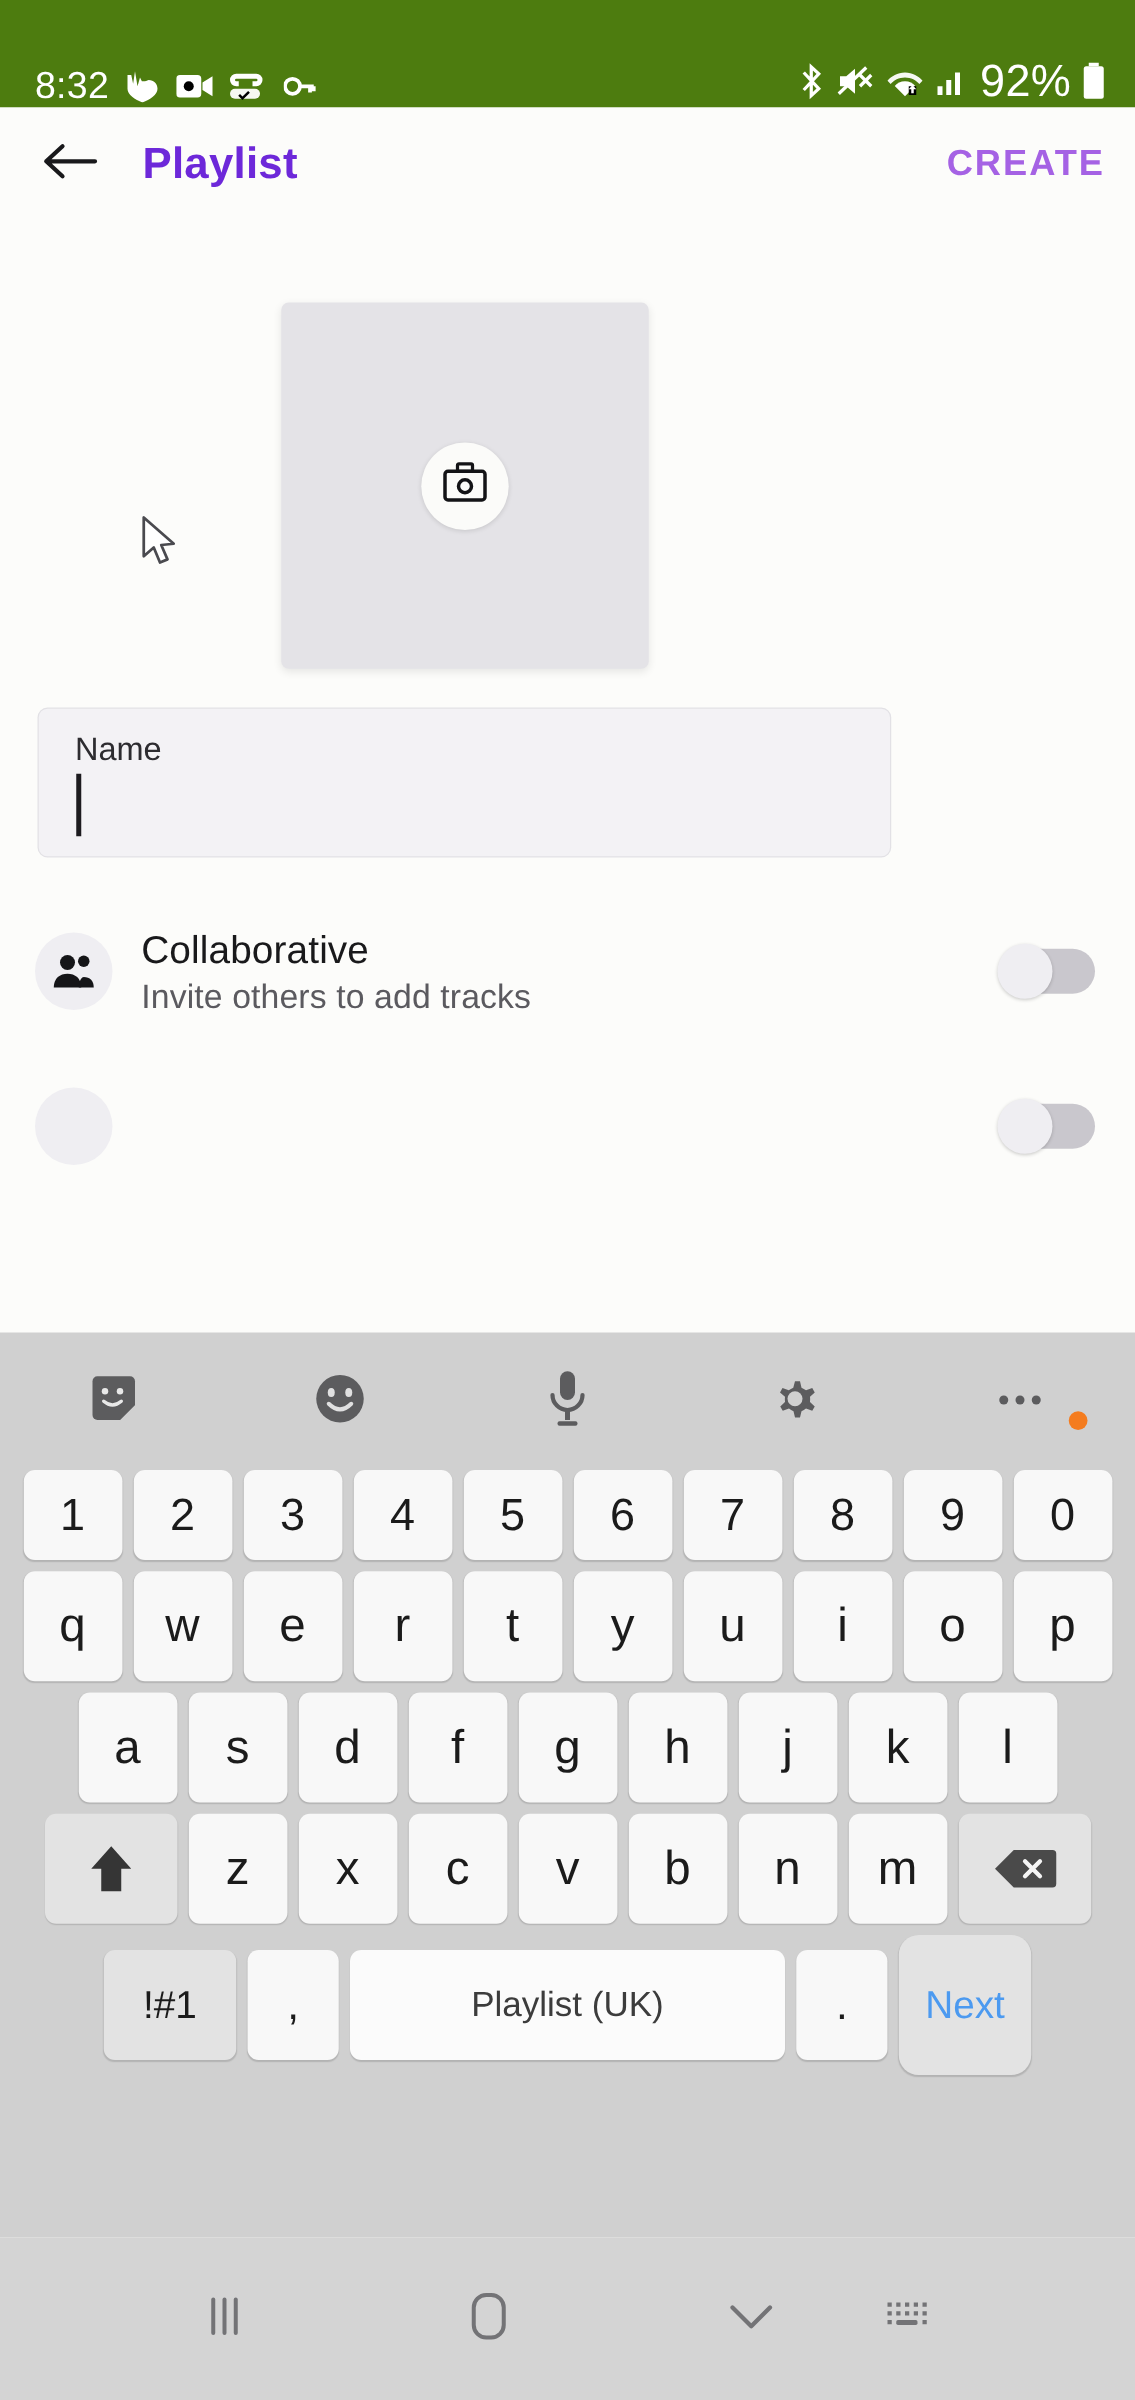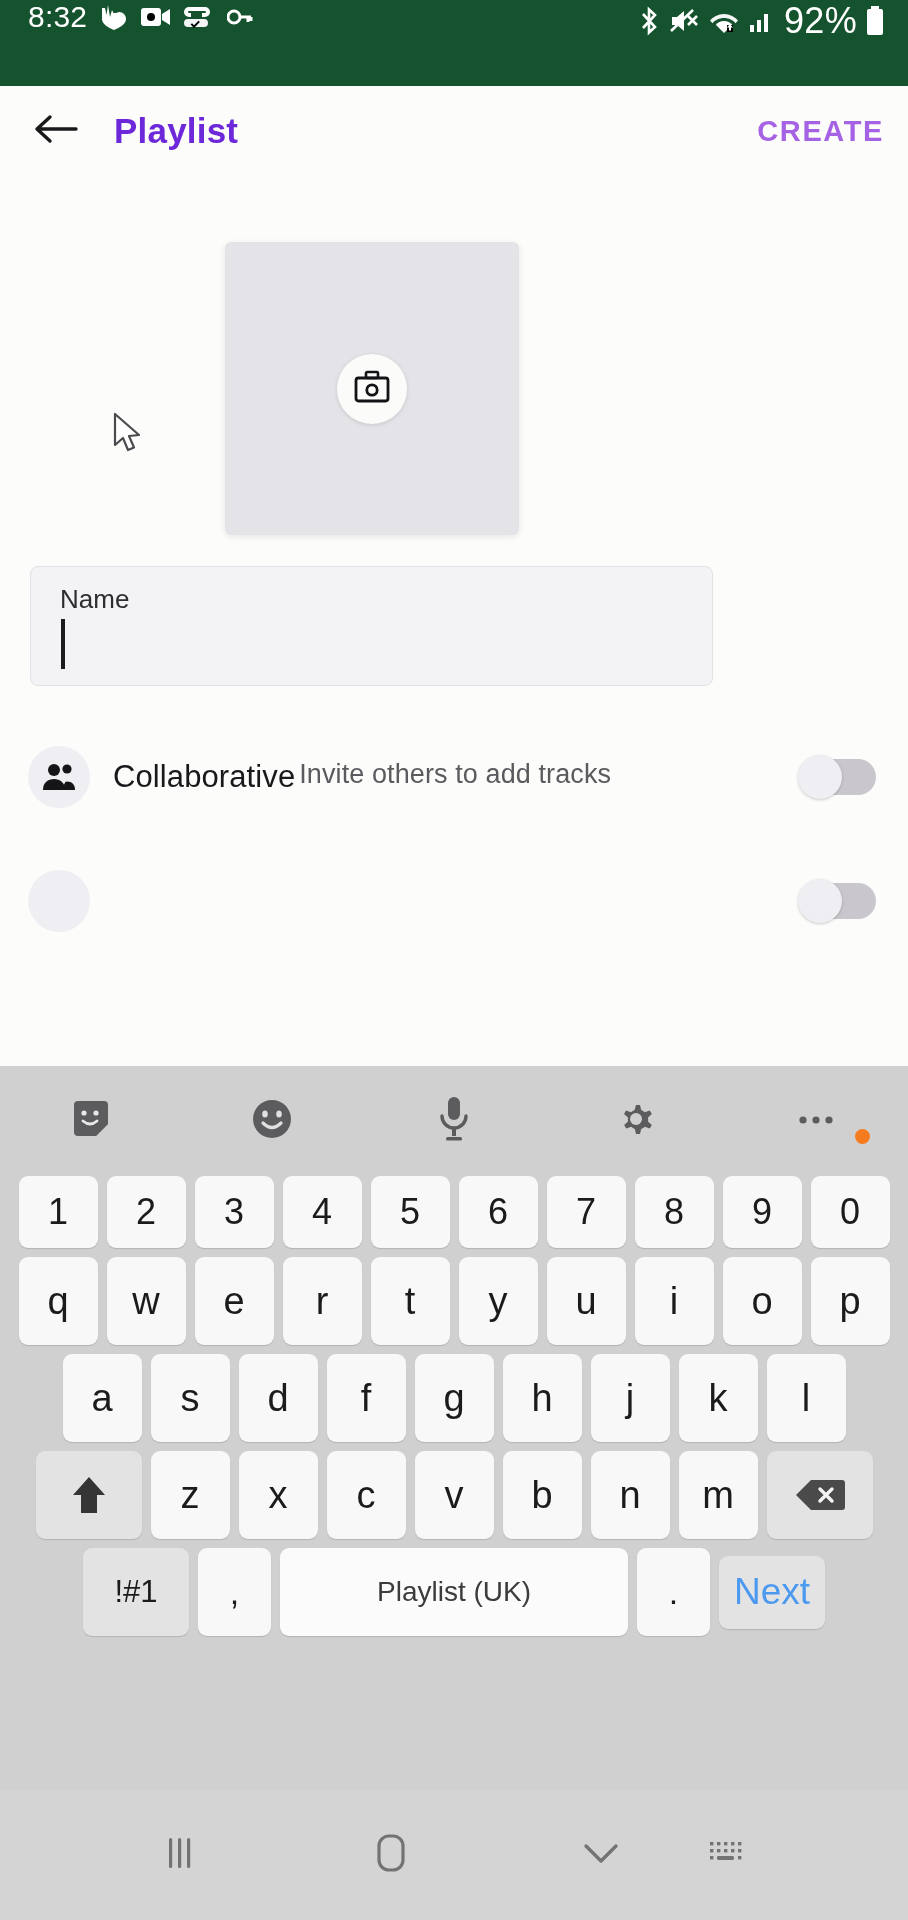--- a/index.html
+++ b/index.html
@@ -7,22 +7,22 @@
     width:908px; height:1920px;
     background:#000;
     font-family:"Liberation Sans", sans-serif;
     overflow:hidden;
   }
   #screen { position:relative; width:908px; height:1920px; background:#FCFCFA; }
 
   
   .statusbar {
     position:absolute; top:0; left:0; width:908px; height:86px;
-    background:#14532d; color:#fff;
-    display:flex; align-items:flex-start;
+    background:#4d7c0f; color:#fff;
+    display:flex; align-items:flex-end;
   }
   .sb-left { display:flex; align-items:center; gap:13px; padding-left:28px; }
   .sb-clock { font-size:30px; font-weight:400; letter-spacing:.2px; color:#fff; }
   .sb-right { position:absolute; right:24px; display:flex; align-items:center; gap:9px; }
   .sb-batt-text { font-size:36px; color:#fff; letter-spacing:.3px; }
   .sbicon { display:inline-flex; align-items:center; justify-content:center; }
 
   
   .appbar {
     position:absolute; top:86px; left:0; width:908px; height:90px;
@@ -60,21 +60,21 @@
   }
 
   .row {
     position:absolute; left:0; width:908px; height:110px;
     display:flex; align-items:center;
   }
   .row-icon {
     margin-left:28px; width:62px; height:62px; border-radius:50%;
     background:#EFEEF2; display:flex; align-items:center; justify-content:center; flex:0 0 auto;
   }
-  .row-texts { margin-left:23px; display:flex; gap:4px; }
+  .row-texts { margin-left:23px; display:flex; flex-direction:column; gap:4px; }
   .row-title { font-size:31px; color:#19191B; letter-spacing:.1px; }
   .row-sub { font-size:27px; color:#5B5A5F; letter-spacing:.1px; }
   .row-switch {
     position:absolute; right:32px; width:78px; height:44px;
   }
   .sw-track { position:absolute; right:0; top:4px; width:72px; height:36px; border-radius:18px; background:#C9C7CD; }
   .sw-knob { position:absolute; left:0; top:0; width:44px; height:44px; border-radius:50%; background:#EFEEF2; box-shadow:0 1px 3px rgba(0,0,0,.2); }
 
   .cursor { position:absolute; left:113px; top:236px; pointer-events:none; }
 
@@ -97,21 +97,21 @@
   }
   .key-num { width:79px; height:72px; font-size:36px; }
   .key-letter { width:79px; height:88px; }
   .key-fn { background:#E3E3E3; }
   .key-shift { width:106px; height:88px; }
   .key-back { width:106px; height:88px; }
   .key-sym { width:106px; height:88px; font-size:31px; }
   .key-comma { width:73px; height:88px; font-size:34px; }
   .key-space { width:348px; height:88px; font-size:28px; color:#3C3C3C; background:#FBFBFB; }
   .key-period { width:73px; height:88px; font-size:34px; }
-  .key-next { width:106px; height:73px; font-size:37px; color:#4C9AF0; }
+  .key-next { width:106px; height:112px; font-size:31px; color:#4C9AF0;border-radius:16px; }
 
   
   .navbar {
     position:absolute; top:1790px; left:0; width:908px; height:130px;
     background:#D4D4D4; display:flex; align-items:center;
   }
   .nav-item { display:flex; align-items:center; justify-content:center; }
   .nav-recents { position:absolute; left:162px; }
   .nav-home { position:absolute; left:371px; }
   .nav-down { position:absolute; left:580px; }

